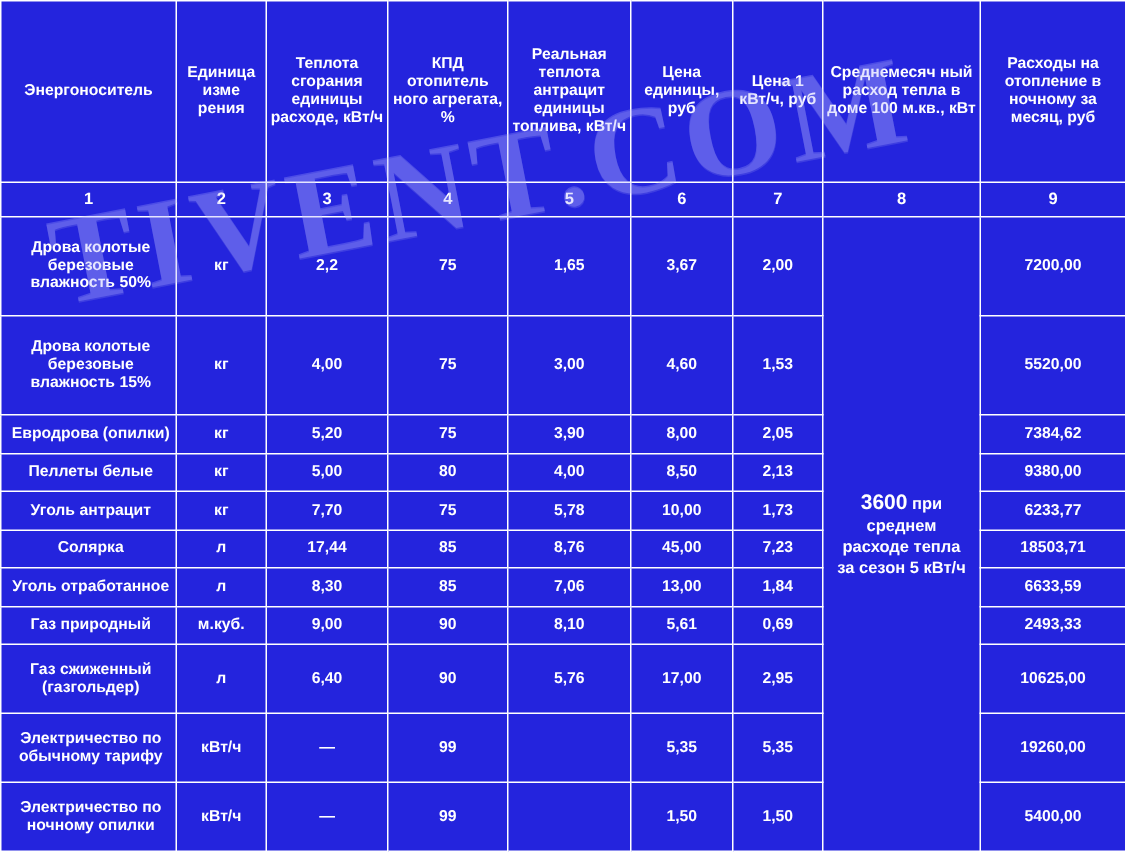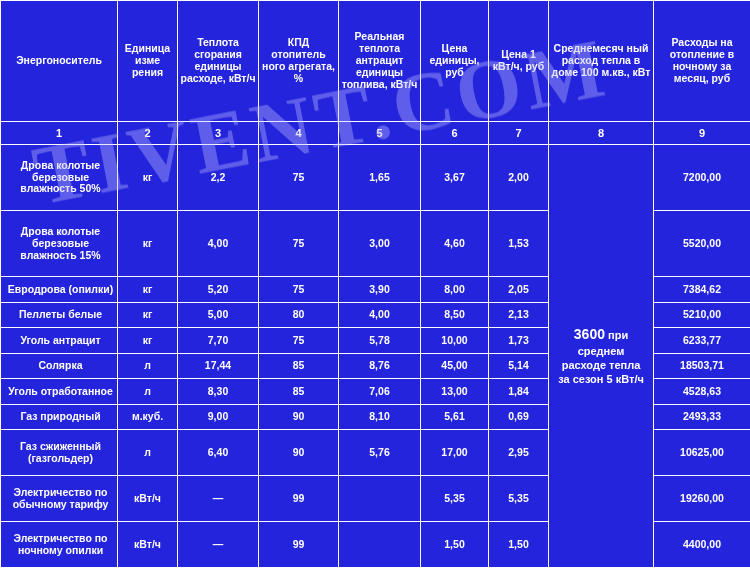--- a/index.html
+++ b/index.html
@@ -174,54 +174,54 @@
       </tr>
 
       <tr>
         <td class="name">Пеллеты белые</td>
         <td>кг</td>
         <td>5,00</td>
         <td>80</td>
         <td>4,00</td>
         <td>8,50</td>
         <td>2,13</td>
-        <td>5210,00</td>
+        <td>9380,00</td>
       </tr>
 
       <tr>
         <td class="name">Уголь антрацит</td>
         <td>кг</td>
         <td>7,70</td>
         <td>75</td>
         <td>5,78</td>
         <td>10,00</td>
         <td>1,73</td>
         <td>6233,77</td>
       </tr>
 
       <tr>
         <td class="name">Солярка</td>
         <td>л</td>
         <td>17,44</td>
         <td>85</td>
         <td>8,76</td>
         <td>45,00</td>
-        <td>5,14</td>
+        <td>7,23</td>
         <td>18503,71</td>
       </tr>
 
       <tr>
         <td class="name">Уголь отработанное</td>
         <td>л</td>
         <td>8,30</td>
         <td>85</td>
         <td>7,06</td>
         <td>13,00</td>
         <td>1,84</td>
-        <td>4528,63</td>
+        <td>6633,59</td>
       </tr>
 
       <tr>
         <td class="name">Газ природный</td>
         <td>м.куб.</td>
         <td>9,00</td>
         <td>90</td>
         <td>8,10</td>
         <td>5,61</td>
         <td>0,69</td>
@@ -251,17 +251,17 @@
       </tr>
 
       <tr>
         <td class="name">Электричество по ночному опилки</td>
         <td>кВт/ч</td>
         <td>—</td>
         <td>99</td>
         <td></td>
         <td>1,50</td>
         <td>1,50</td>
-        <td>4400,00</td>
+        <td>5400,00</td>
       </tr>
     </tbody>
   </table>
 </div>
 
 </body></html>

